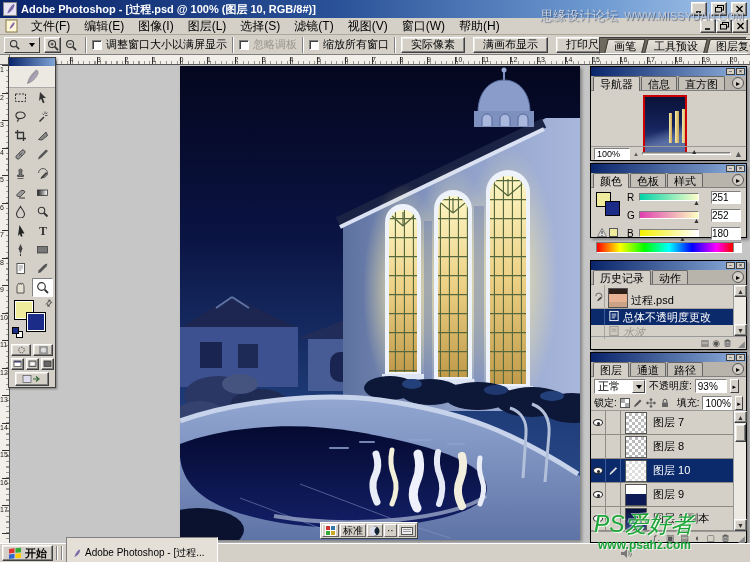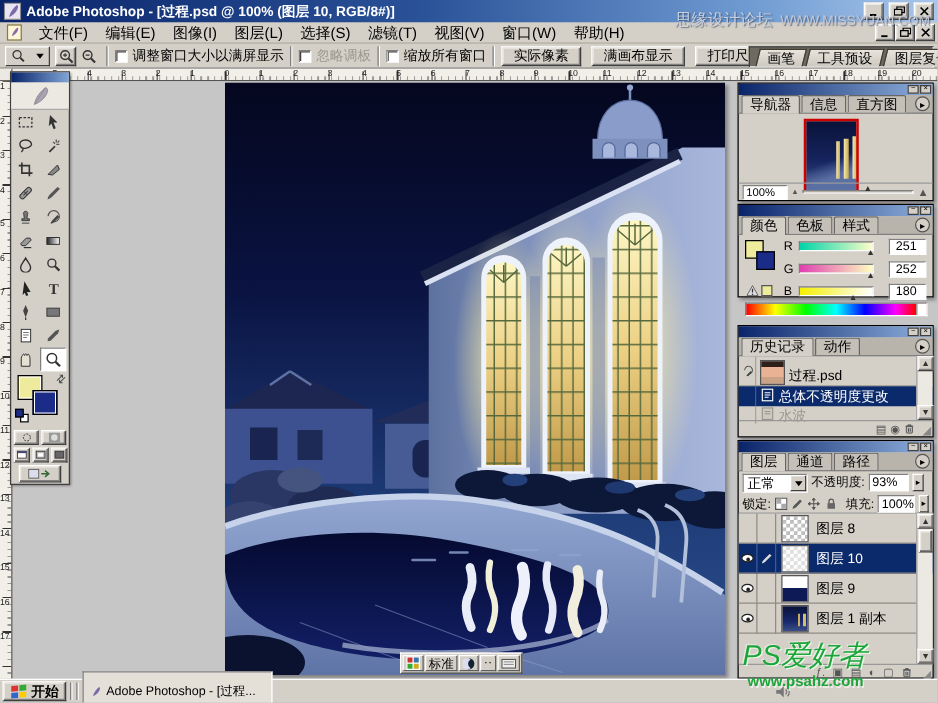--- a/index.html
+++ b/index.html
@@ -86,36 +86,36 @@
 .mtn{font-size:6px;color:#555}
 .mtn.big{font-size:9px}
 #navslider{flex:1;height:3px;position:relative;border:1px solid;border-color:#808080 #fff #fff #808080;background:#c0bcb4}
 #navslider b{position:absolute;left:55%;top:-5px;font-size:7px;color:#333;font-weight:normal}
 
 
 .crow{position:relative;height:16px}
 .crow .lbl{position:absolute;left:36px;top:2px;font-size:10px}
 .track{position:absolute;left:48px;top:3px;width:60px;height:8px;border:1px solid;border-color:#808080 #fff #fff #808080}
 .thumbv{position:absolute;font-size:7px;color:#333;top:9px}
-.cval{position:absolute;right:5px;top:1px;width:30px;height:13px;background:#fff;border:1px solid;border-color:#808080 #fff #fff #808080;font-size:10px;text-align:center;padding-right:2px;line-height:12px}
+.cval{position:absolute;right:5px;top:1px;width:30px;height:13px;background:#fff;border:1px solid;border-color:#808080 #fff #fff #808080;font-size:10px;text-align:left;padding-right:2px;line-height:12px}
 #cswatches{position:absolute;left:5px;top:4px;width:30px;height:30px}
 #cfg{position:absolute;left:0;top:0;width:15px;height:15px;background:#efeb9c;border:1px solid #000}
 #cbg{position:absolute;left:9px;top:9px;width:15px;height:15px;background:#1b2b88;border:1px solid #000}
 #gamut{position:absolute;left:6px;top:40px;display:flex;align-items:center;gap:2px}
 #gamut .chip{width:9px;height:9px;background:#efeb9c;border:1px solid #555}
 #spectrum{position:absolute;left:5px;bottom:4px;width:146px;height:11px;border:1px solid;border-color:#808080 #fff #fff #808080;background:linear-gradient(90deg,#f00,#ff0 16%,#0f0 33%,#0ff 50%,#00f 66%,#f0f 83%,#f00 94%)}
 #spectrum .white{position:absolute;right:0;top:0;width:8px;height:9px;background:#fff;border-left:1px solid #888}
 
 
 .hrow{display:flex;align-items:flex-end;height:24px;border-bottom:1px solid #a8a49c;padding-left:2px;gap:3px}
 .hleft{width:12px;height:100%;border-right:1px solid #a8a49c;flex:none}
 #snapthumb{width:20px;height:20px;border:1px solid #555;background:linear-gradient(180deg,#2e2018 0 26%,#e9b295 26% 70%,#caa386 70%);flex:none}
 .hstate{display:flex;align-items:center;height:16px;gap:3px;padding-left:2px;font-size:11px}
 .hstate.sel{background:#0b2a6b;color:#fff}
-.hstate.dis{color:#9a968e;height:14px}
+.hstate.dis{color:#9a968e;font-style:italic;height:14px}
 .hico svg{width:12px;height:12px}
 #histbottom{position:absolute;left:0;bottom:0;width:100%;height:13px;border-top:1px solid #999;display:flex;justify-content:flex-end;align-items:center;gap:3px;padding-right:14px}
 .miniico{font-size:9px;color:#555;line-height:10px}
 .grip{position:absolute;right:1px;bottom:0;font-size:9px;color:#888}
 .vscroll{position:absolute;right:0;top:0;width:13px;background:#ece9e2;border-left:1px solid #999}
 .sbtn{width:13px;height:12px;display:flex;align-items:center;justify-content:center;font-size:7px;color:#333}
 .sthumb{position:absolute;left:1px;top:13px;width:11px;height:18px}
 
 
 #lyrctrl1{height:18px;display:flex;align-items:center;padding:0 3px;gap:3px}
@@ -839,20 +839,28 @@
           <rect x="2" y="4.5" width="6" height="4.5" fill="#666"></rect>
           <path d="M3.2 4.5V3a1.8 1.8 0 013.6 0v1.5" fill="none" stroke="#555" stroke-width="1"></path>
         </svg>
       </span>
     <span class="slbl" style="margin-left:4px">填充:</span>
     <span class="sval" style="width:30px">100%</span>
     <span class="sarr">▸</span>
   </div>
   <div id="lyrlist">
     <div class="lrow">
+      <span class="cell">
+          <span class="eye"></span>
+        </span>
+      <span class="cell"></span>
+      <span class="lthumb checker"></span>
+      <span class="lname">图层 7</span>
+    </div>
+    <div class="lrow">
       <span class="cell"></span>
       <span class="cell"></span>
       <span class="lthumb checker"></span>
       <span class="lname">图层 8</span>
     </div>
     <div class="lrow sel">
       <span class="cell" style="border-color:#3a5a9a">
           <span class="eye"></span>
         </span>
       <span class="cell" style="border-color:#3a5a9a">

